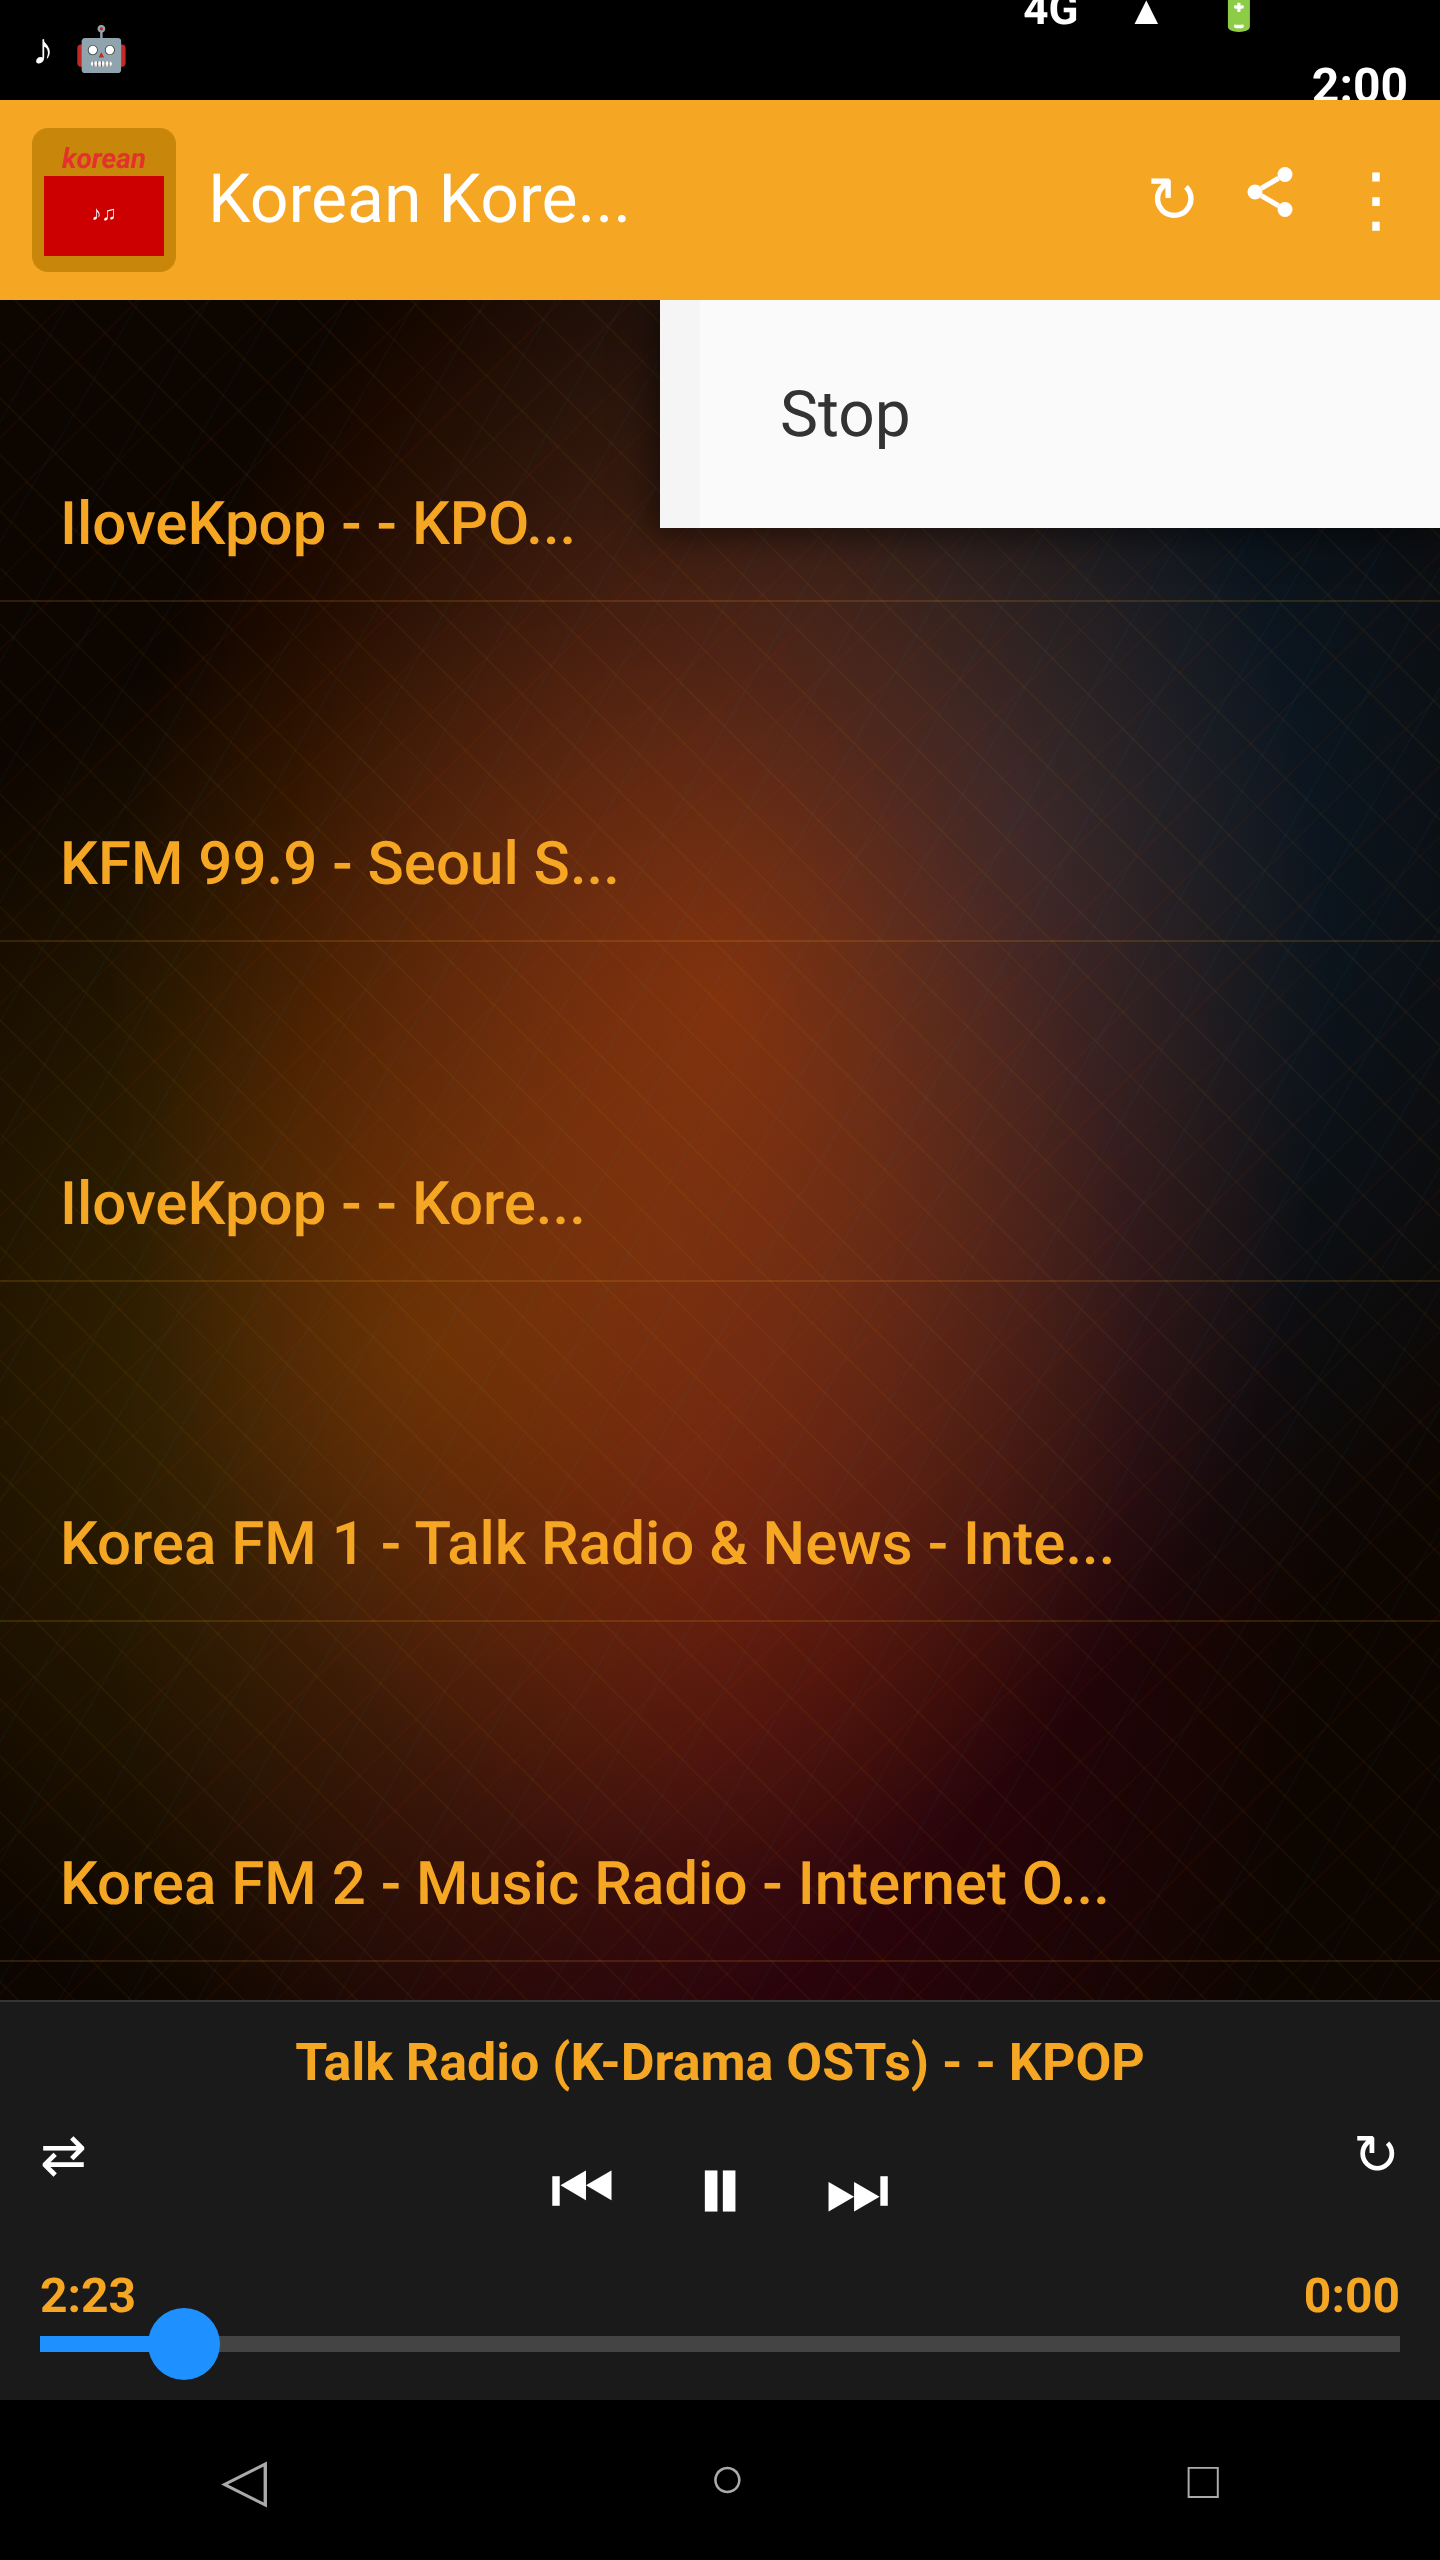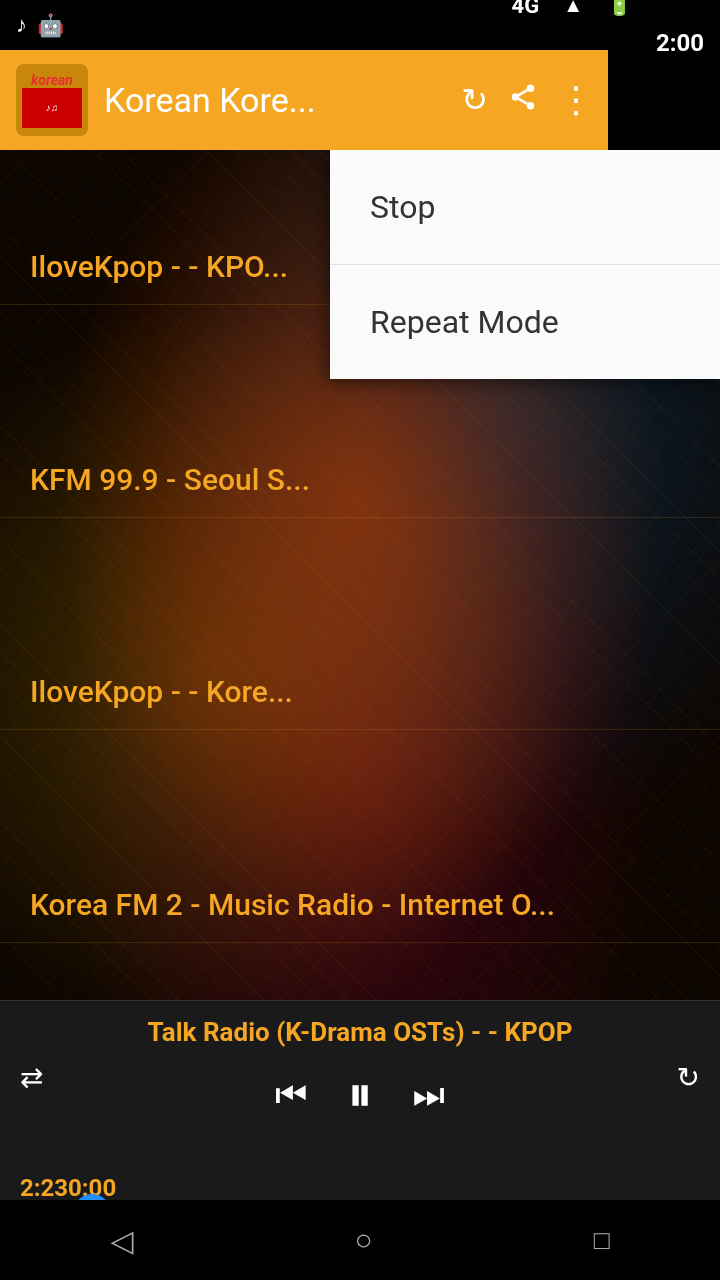--- a/index.html
+++ b/index.html
@@ -34,21 +34,21 @@
       display: flex;
       align-items: flex-start;
       gap: 24px;
       color: #fff;
       font-size: 22px;
       font-weight: bold;
     }
 
     
     .app-bar {
-      width: 608px;
+      width: 720px;
       height: 100px;
       background: #F5A623;
       display: flex;
       align-items: center;
       padding: 0 16px;
       position: relative;
       z-index: 100;
     }
     .app-logo {
       width: 72px;
@@ -114,21 +114,21 @@
       top: 0; left: 0; width: 100%; height: 100%;
       background-image:
         repeating-linear-gradient(45deg, rgba(255,200,0,0.04) 0px, rgba(255,200,0,0.04) 1px, transparent 1px, transparent 20px),
         repeating-linear-gradient(-45deg, rgba(200,50,0,0.05) 0px, rgba(200,50,0,0.05) 1px, transparent 1px, transparent 25px),
         repeating-linear-gradient(120deg, rgba(0,150,200,0.04) 0px, rgba(0,150,200,0.04) 1px, transparent 1px, transparent 30px);
     }
 
     
     .song-list {
       position: absolute;
-      top: 1px; left: 0;
+      top: 18px; left: 0;
       width: 100%; height: 100%;
       display: flex;
       flex-direction: column;
       justify-content: space-around;
       padding: 10px 0;
     }
     .song-item {
       padding: 20px 30px;
       color: #F5A623;
       font-size: 30px;
@@ -145,20 +145,21 @@
 
     
     .dropdown-menu {
       position: absolute;
       top: 0;
       right: 0;
       width: 390px;
       background: #f5f5f5;
       z-index: 200;
       box-shadow: -4px 4px 16px rgba(0,0,0,0.5);
+      padding-left: 20px;
     }
     .menu-item {
       padding: 38px 40px;
       font-size: 32px;
       color: #333;
       cursor: pointer;
       border-bottom: 1px solid #e0e0e0;
       background: #fafafa;
     }
     .menu-item:last-child {
@@ -206,25 +207,25 @@
     .shuffle-btn, .repeat-btn {
       color: #fff;
       font-size: 30px;
       position: absolute;
       cursor: pointer;
     }
     .shuffle-btn { left: 20px; top: 90px; }
     .repeat-btn { right: 20px; top: 90px; }
     .time-row {
       display: flex;
+      justify-content: space-between;
       padding: 0 20px;
       color: #F5A623;
       font-size: 24px;
       font-weight: bold;
-      margin-top: 40px;
     }
     .progress-bar {
       position: relative;
       height: 8px;
       background: #444;
       margin: 6px 20px;
     }
     .progress-fill {
       height: 100%;
       background: #1E90FF;
@@ -309,27 +310,29 @@
     <div class="song-item">
       <span class="song-item-text">IloveKpop  - - KPO...</span>
     </div>
     <div class="song-item">
       <span class="song-item-text">KFM 99.9 - Seoul S...</span>
     </div>
     <div class="song-item">
       <span class="song-item-text">IloveKpop - - Kore...</span>
     </div>
     <div class="song-item">
+      <span class="song-item-text">Korea FM 1 - Talk Radio &amp; News - Inte...</span>
+    </div>
+    <div class="song-item">
       <span class="song-item-text">Korea FM 2 - Music Radio - Internet O...</span>
     </div>
   </div>
 
   <div class="dropdown-menu">
     <div class="menu-item">Stop</div>
-    <div class="menu-item">Repeat Mode</div>
   </div>
 </div>
 
 <div class="player-bar">
 
   <span class="shuffle-btn" style="position:absolute;left:20px;top:60px;color:#fff;font-size:28px;">⇄</span>
 
   <span class="repeat-btn" style="position:absolute;right:20px;top:60px;color:#fff;font-size:28px;">↻</span>
 
   <div class="now-playing">Talk Radio (K-Drama OSTs)  -  -  KPOP</div>

